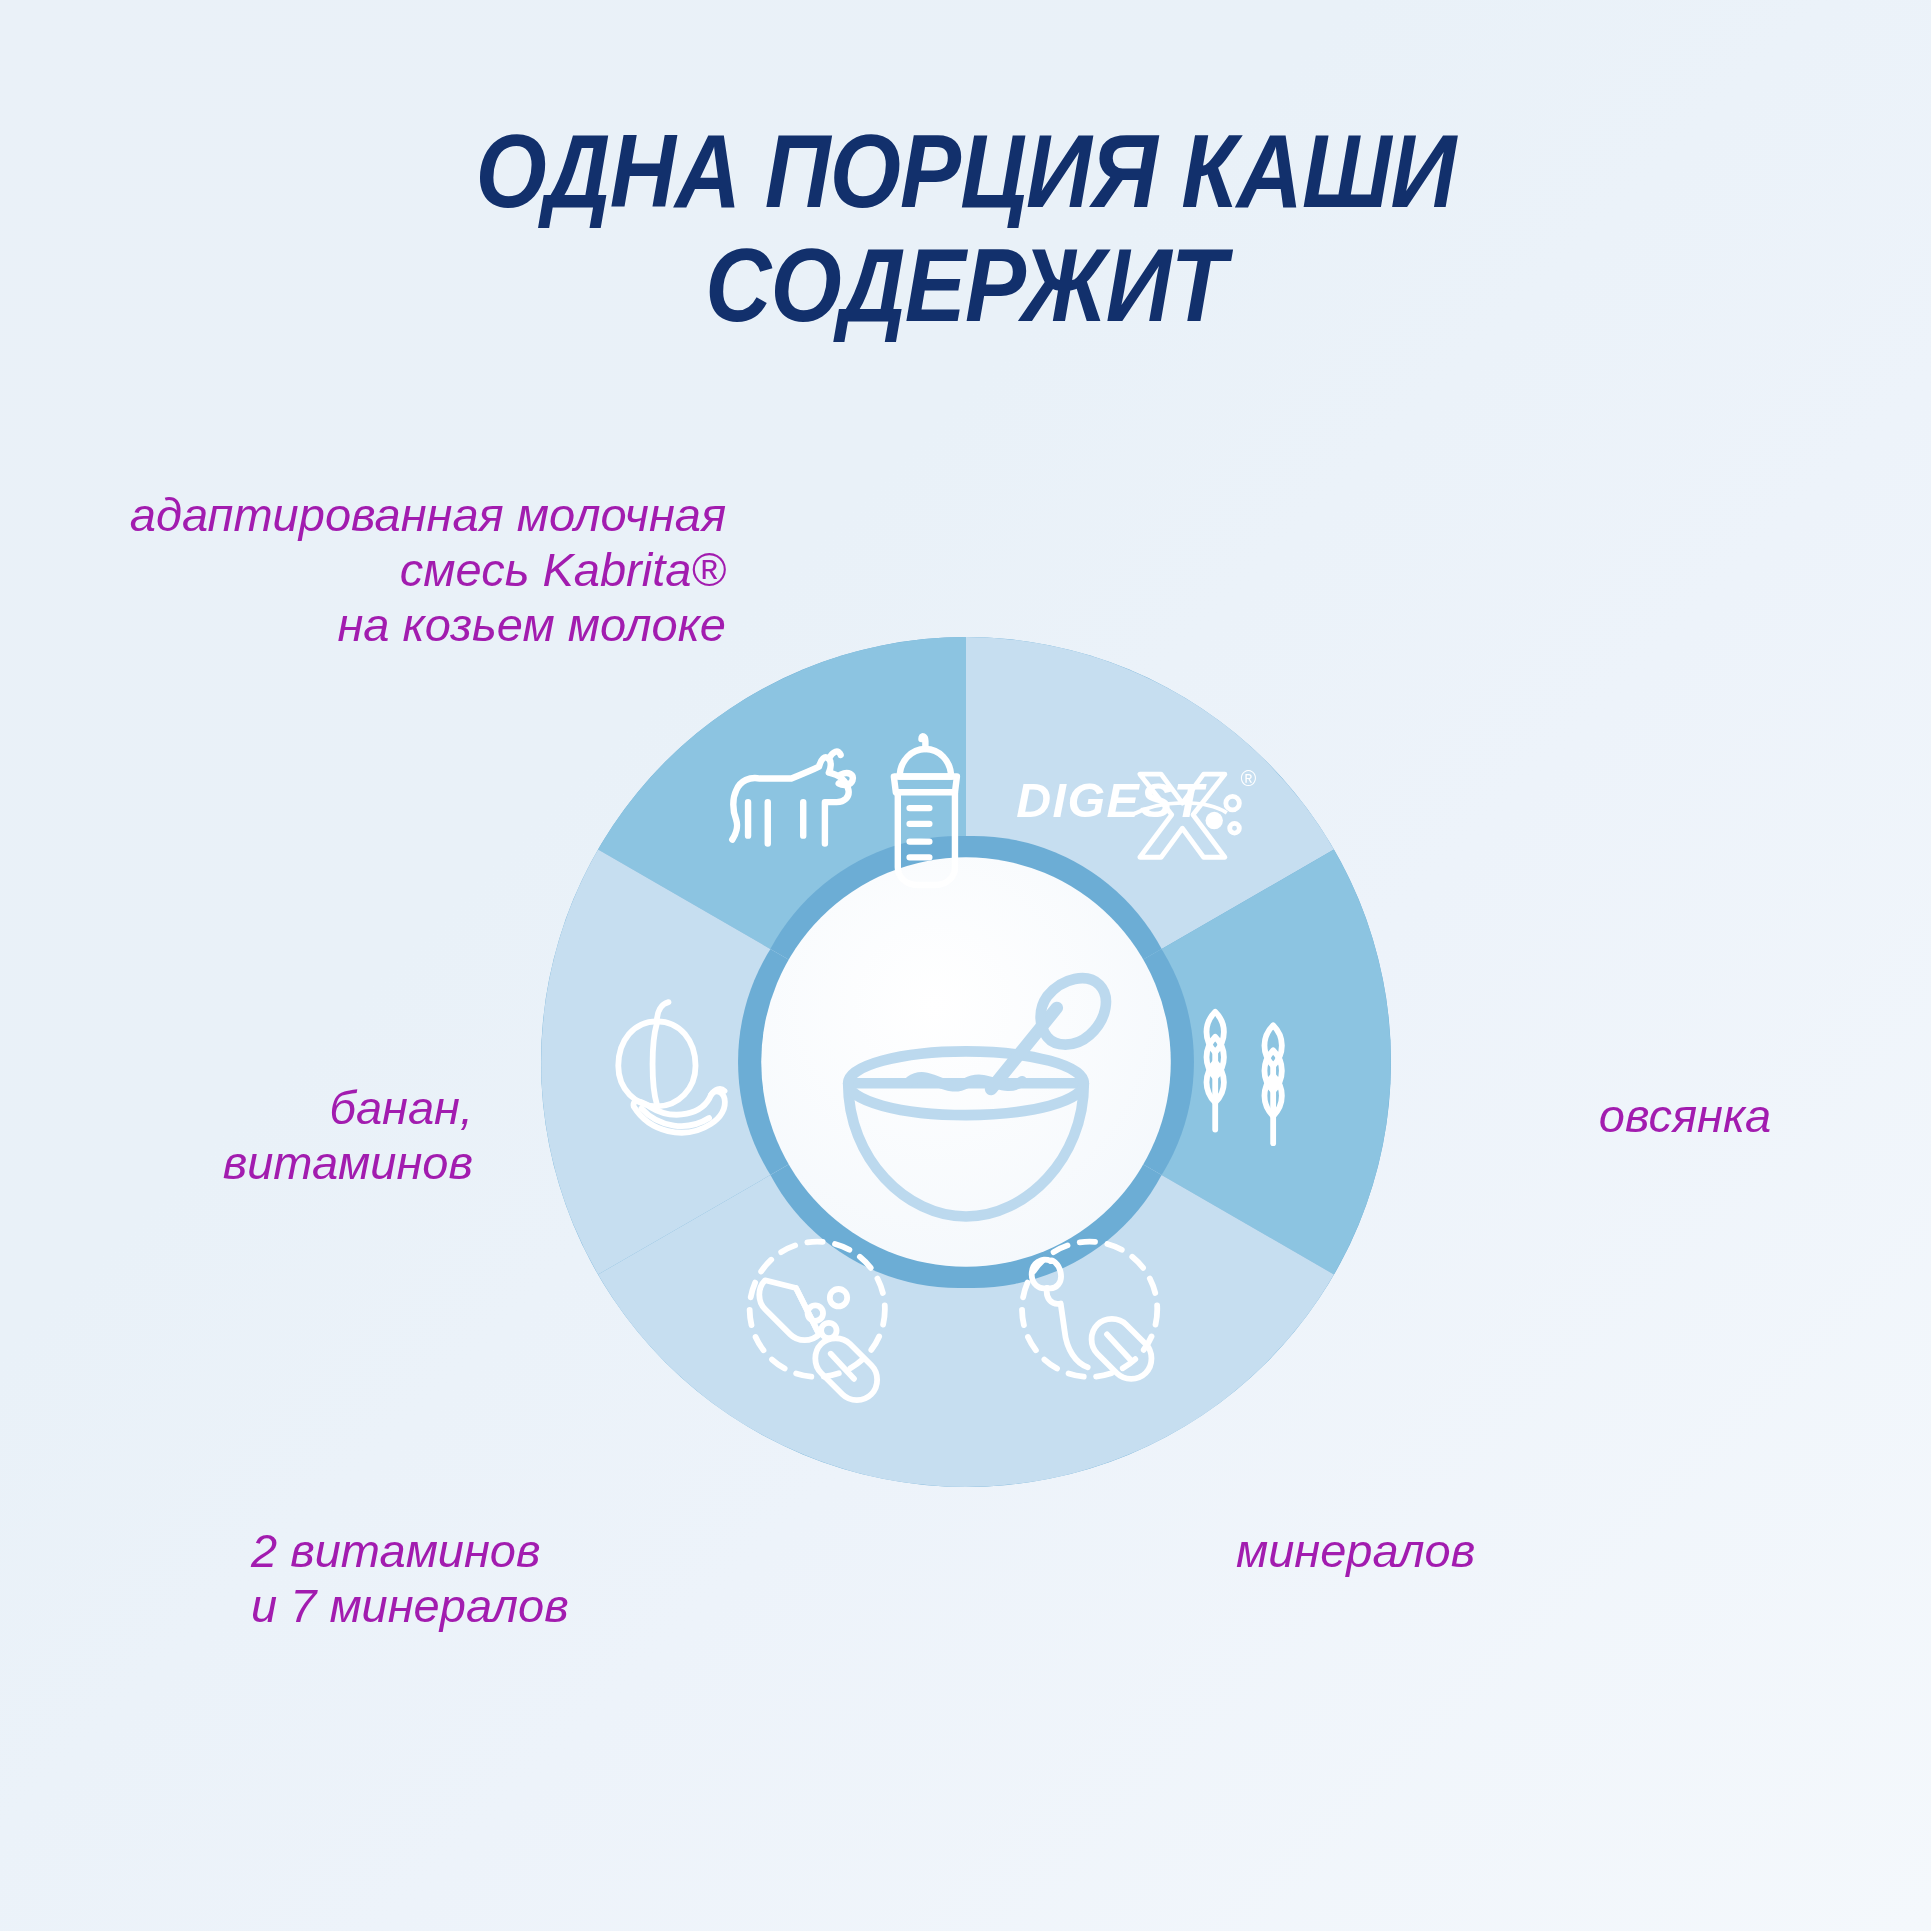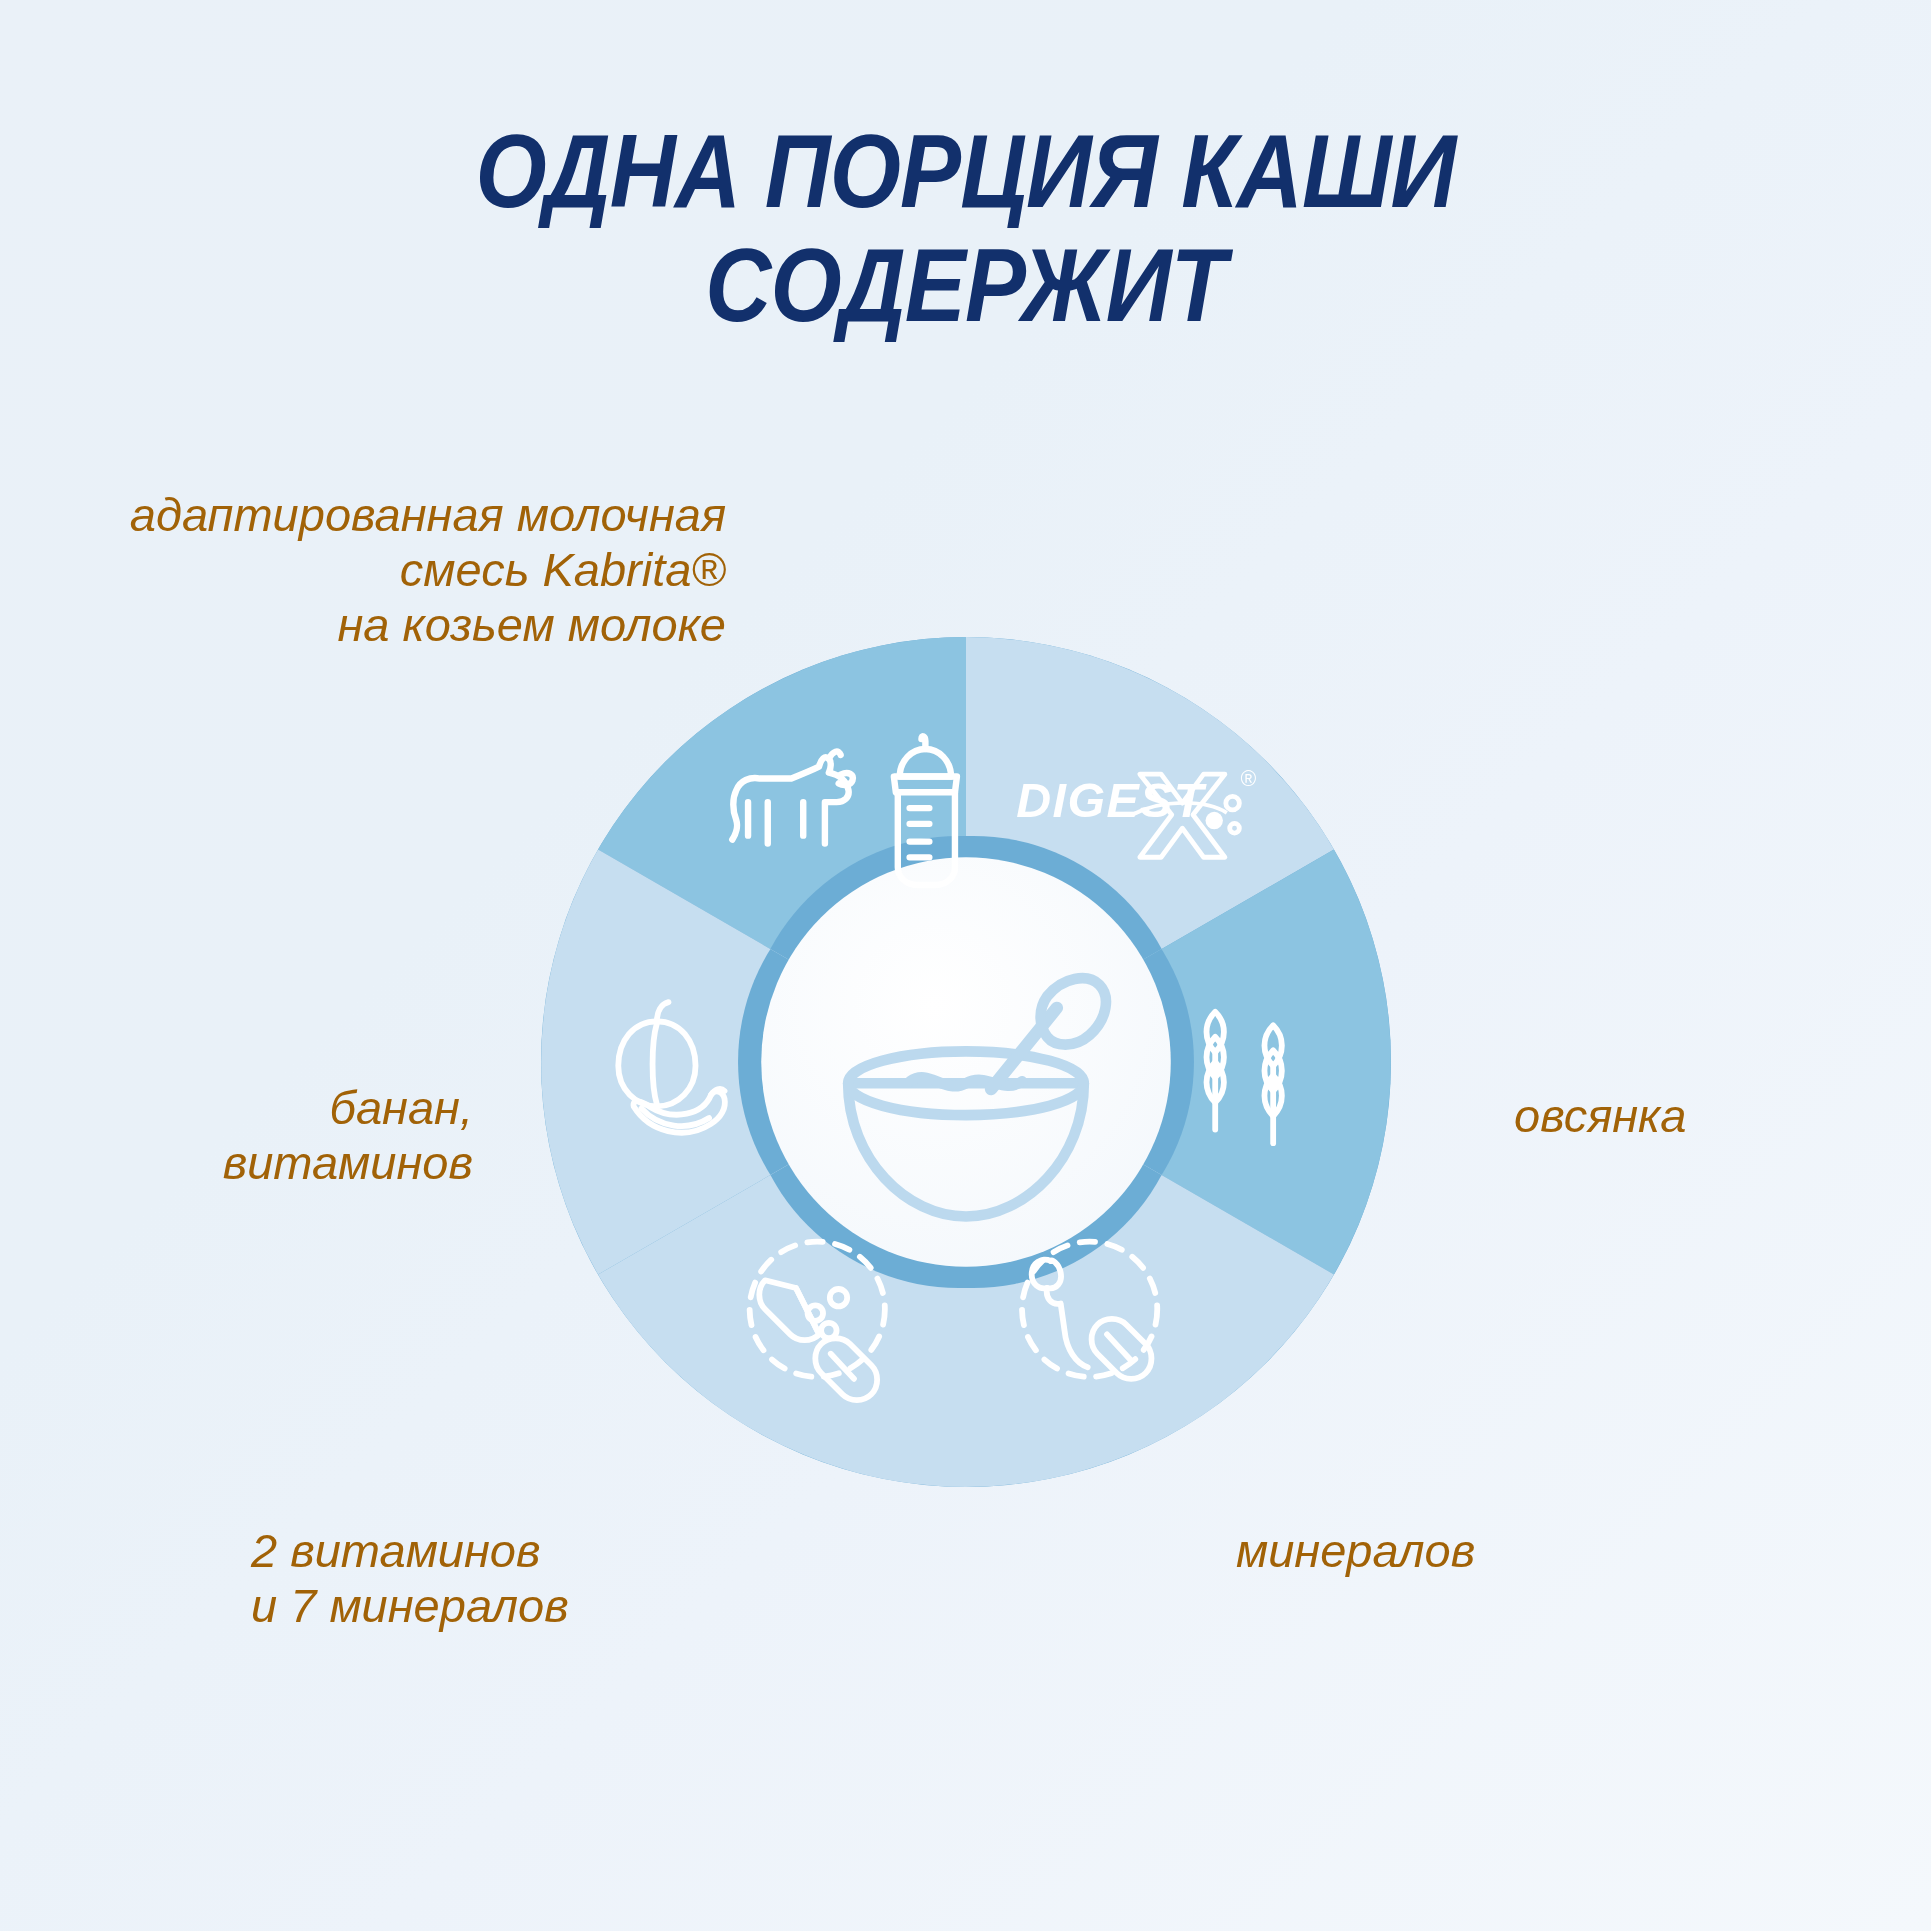--- a/index.html
+++ b/index.html
@@ -30,30 +30,30 @@
     position:absolute;
     left:50%;top:637px;
     width:850px;height:850px;
     margin-left:-425px;
   }
   .wheel svg{display:block;width:850px;height:850px;}
 
   
   .label{
     position:absolute;
-    color:#a16207;
+    color:#a21caf;
     font-size:47px;
     line-height:1.17;
     font-weight:400;
     white-space:pre-line;
   }
   .lbl-milk   {left:50px;  top:488px;  width:676px; text-align:right;}
   .lbl-fat    {left:1023px;top:488px;  width:618px; text-align:left;}
   .lbl-fruit  {left:87px;  top:1081px; width:386px; text-align:right;}
-  .lbl-oat    {left:1482px;top:1089px; width:406px; text-align:left;margin-left:32px;}
+  .lbl-oat    {left:1482px;top:1089px; width:406px; text-align:center;}
   .lbl-vit    {left:251px; top:1524px; width:579px; text-align:left;}
   .lbl-preb   {left:1236px;top:1524px; width:463px; text-align:left;}
 </style>
 </head>
 <body>
 
 <div class="stage">
 
   <div class="title">ОДНА ПОРЦИЯ КАШИ
 СОДЕРЖИТ</div>

